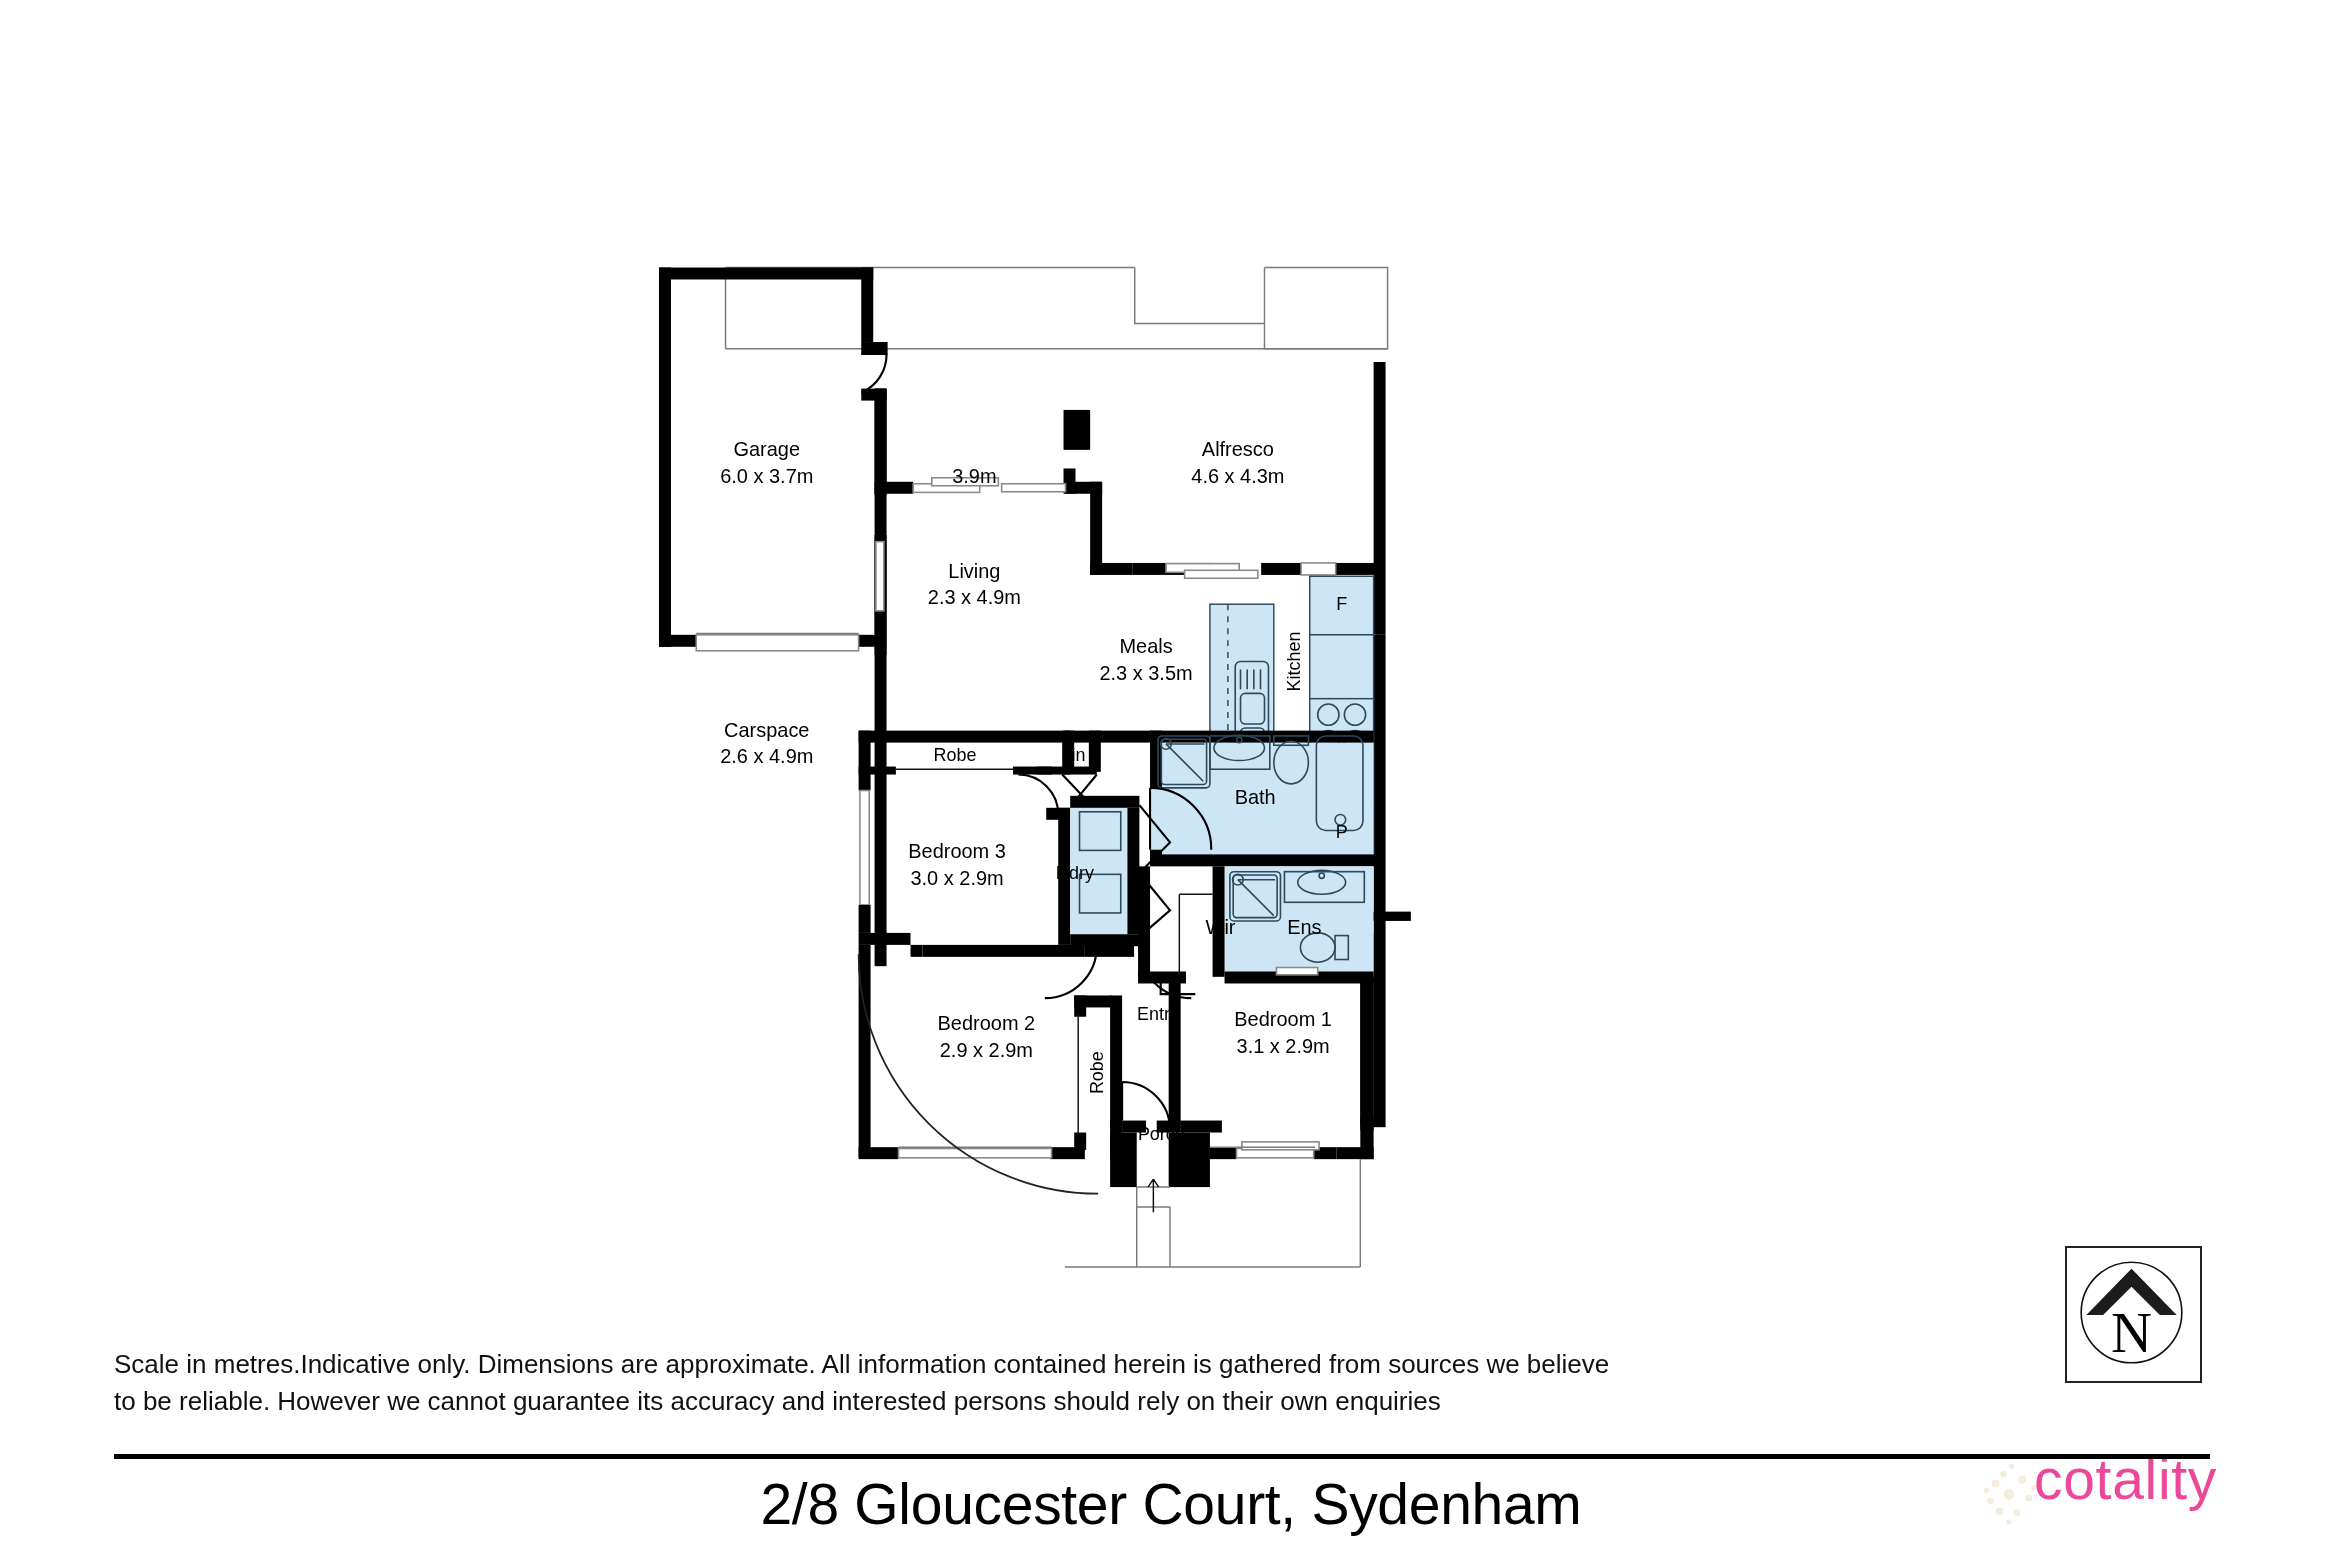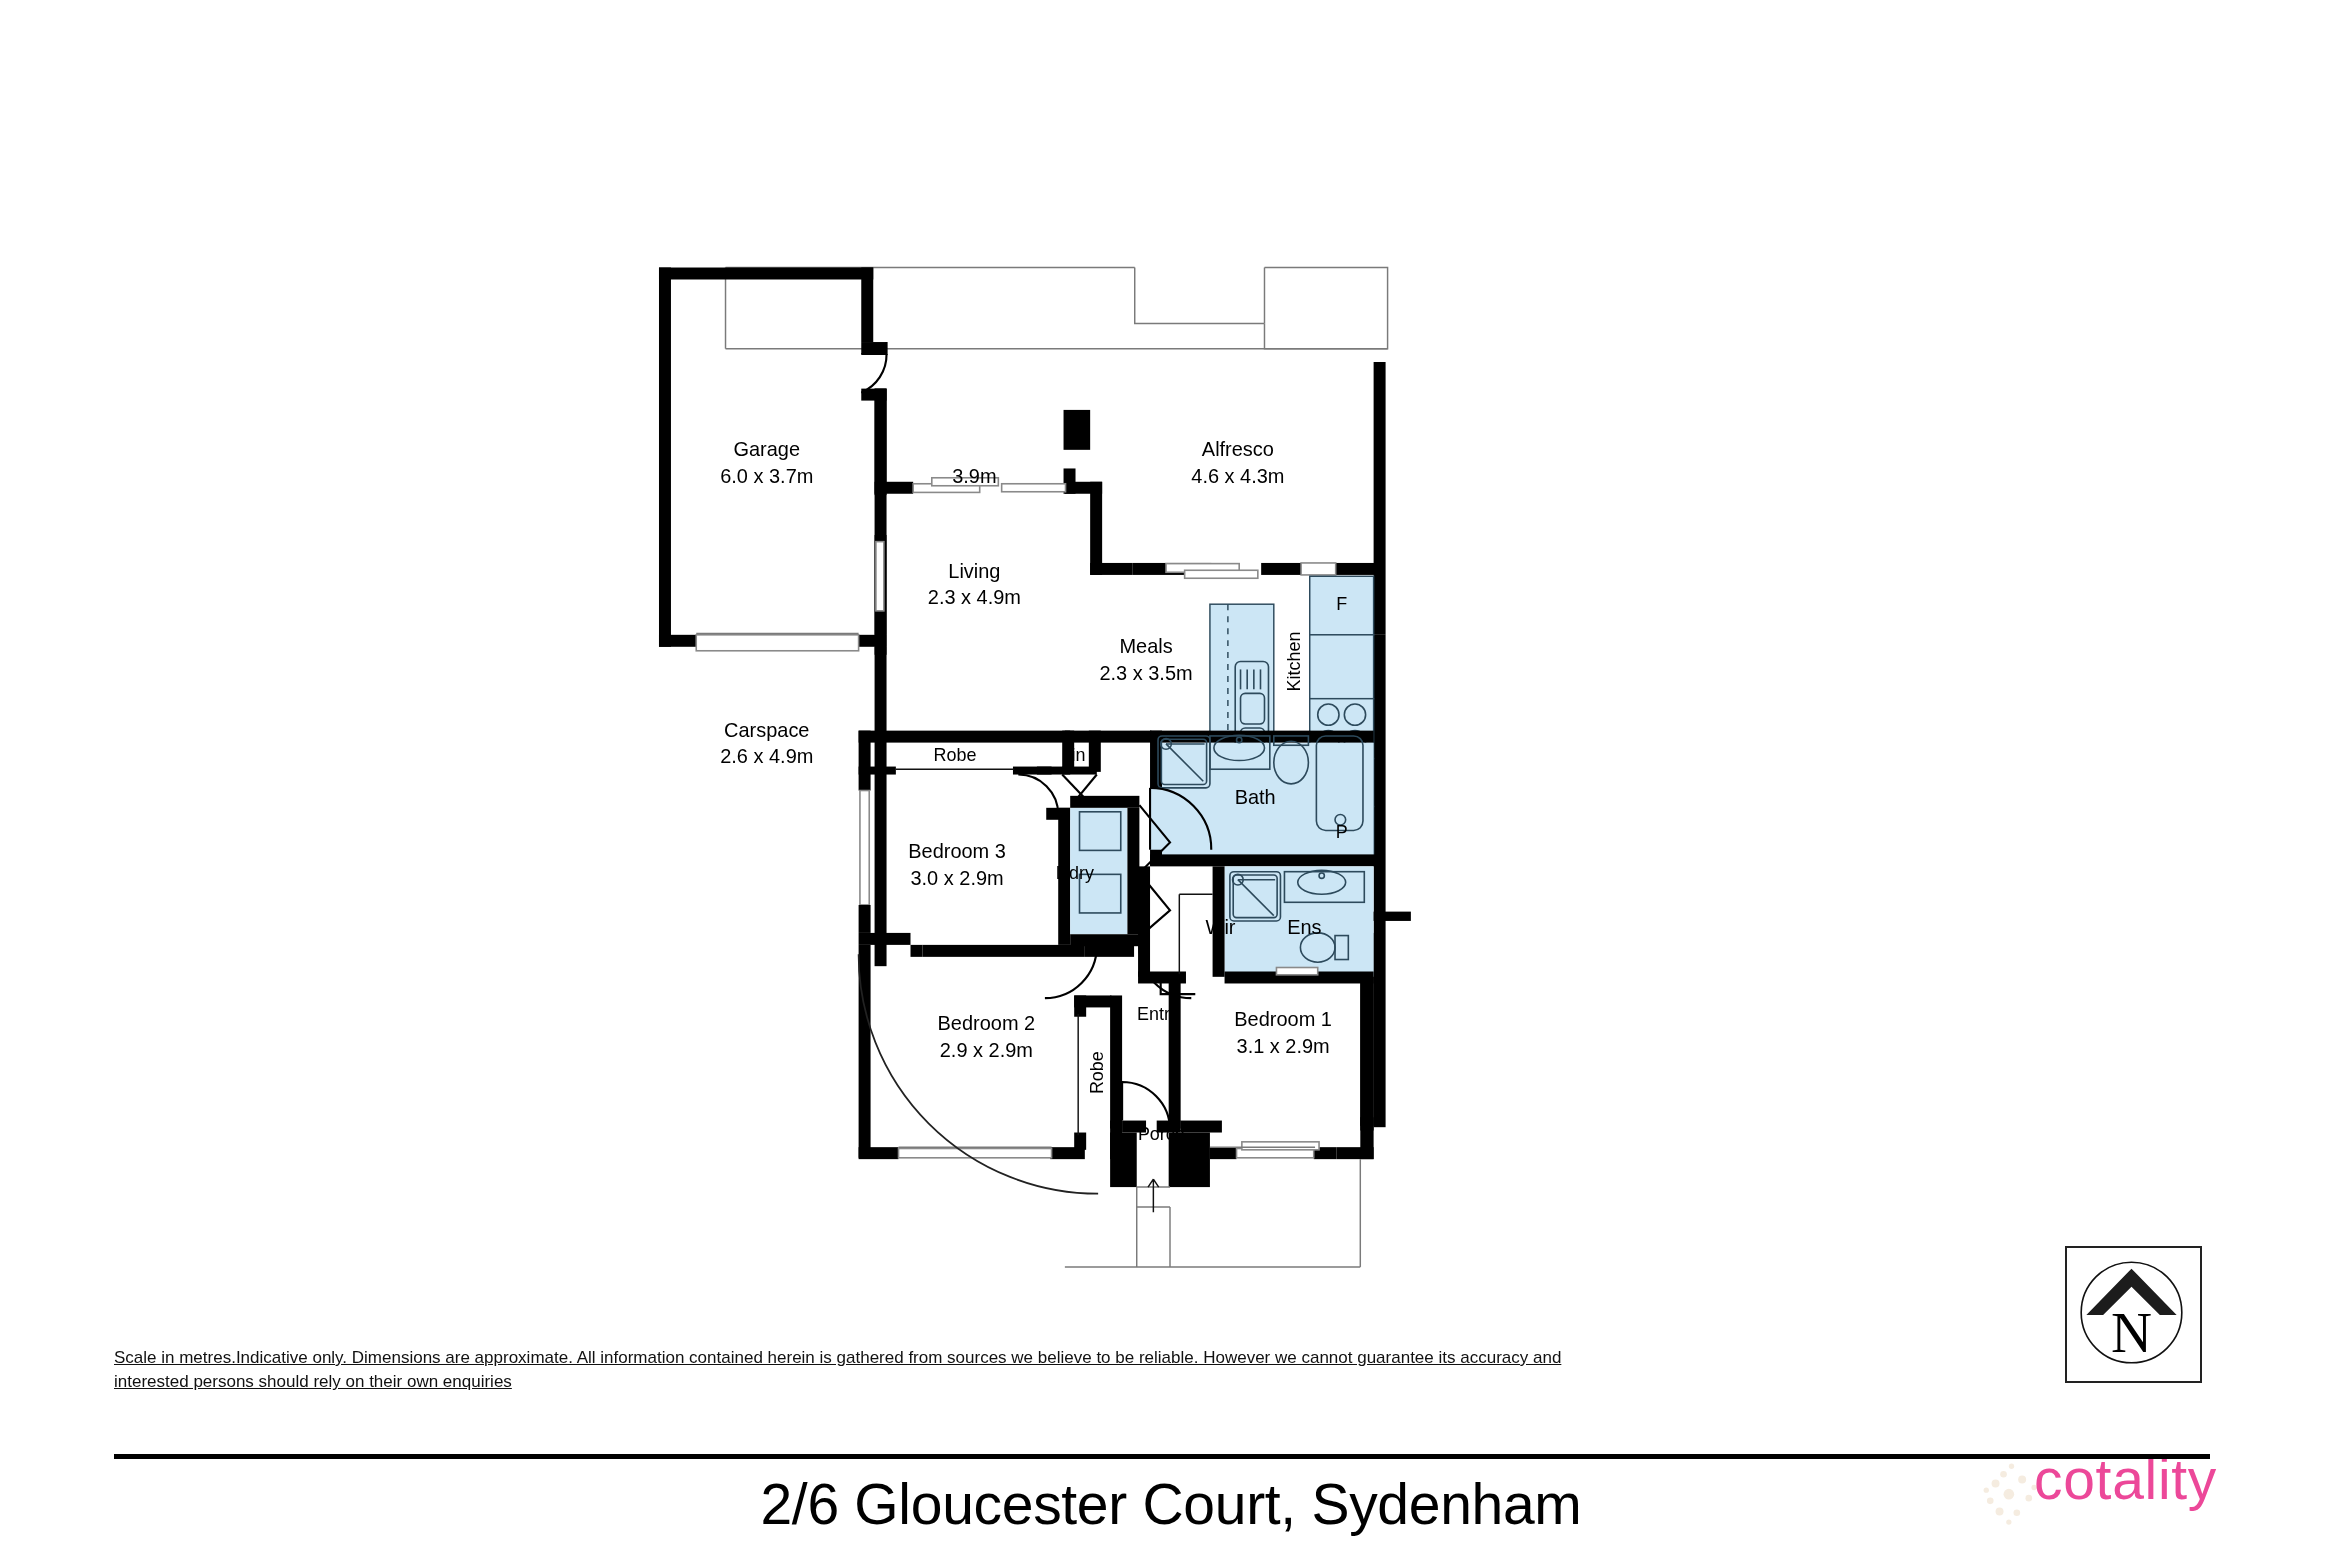--- a/index.html
+++ b/index.html
@@ -47,25 +47,24 @@
   .win  { fill: #ffffff; stroke: #8a8a8a; stroke-width: 2.4; }
   .swing { fill: none; stroke: #000000; stroke-width: 3.2; }
   .arc-drive { fill: none; stroke: #222222; stroke-width: 2.6; }
   .dash { fill: none; stroke: #2d4a5c; stroke-width: 2.2; stroke-dasharray: 9 9; }
 
   #footer-note {
     position: absolute;
     left: 114px;
     top: 1346px;
     width: 1504px;
-    font-size: 17px;
+    font-size: 26px;
     line-height: 1.42;
     color: #111111;
     font-family: "Liberation Sans", sans-serif;
-    text-decoration: underline;
   }
   #footer-rule {
     position: absolute;
     left: 114px;
     top: 1454px;
     width: 2096px;
     height: 4.7px;
     background: #000000;
   }
   #plan-title {
@@ -451,14 +450,14 @@
           <circle cx="58" cy="128" r="4"></circle>
       </g>
     </svg>
     <div class="wm-text">cotality</div>
   </div>
 
 </div>
 
 <div id="footer-note">Scale in metres.Indicative only. Dimensions are approximate. All information contained herein is gathered from sources we believe to be reliable. However we cannot guarantee its accuracy and interested persons should rely on their own enquiries</div>
 <div id="footer-rule"></div>
-<div id="plan-title">2/6 Gloucester Court, Sydenham</div>
+<div id="plan-title">2/8 Gloucester Court, Sydenham</div>
 
 
 </body></html>

